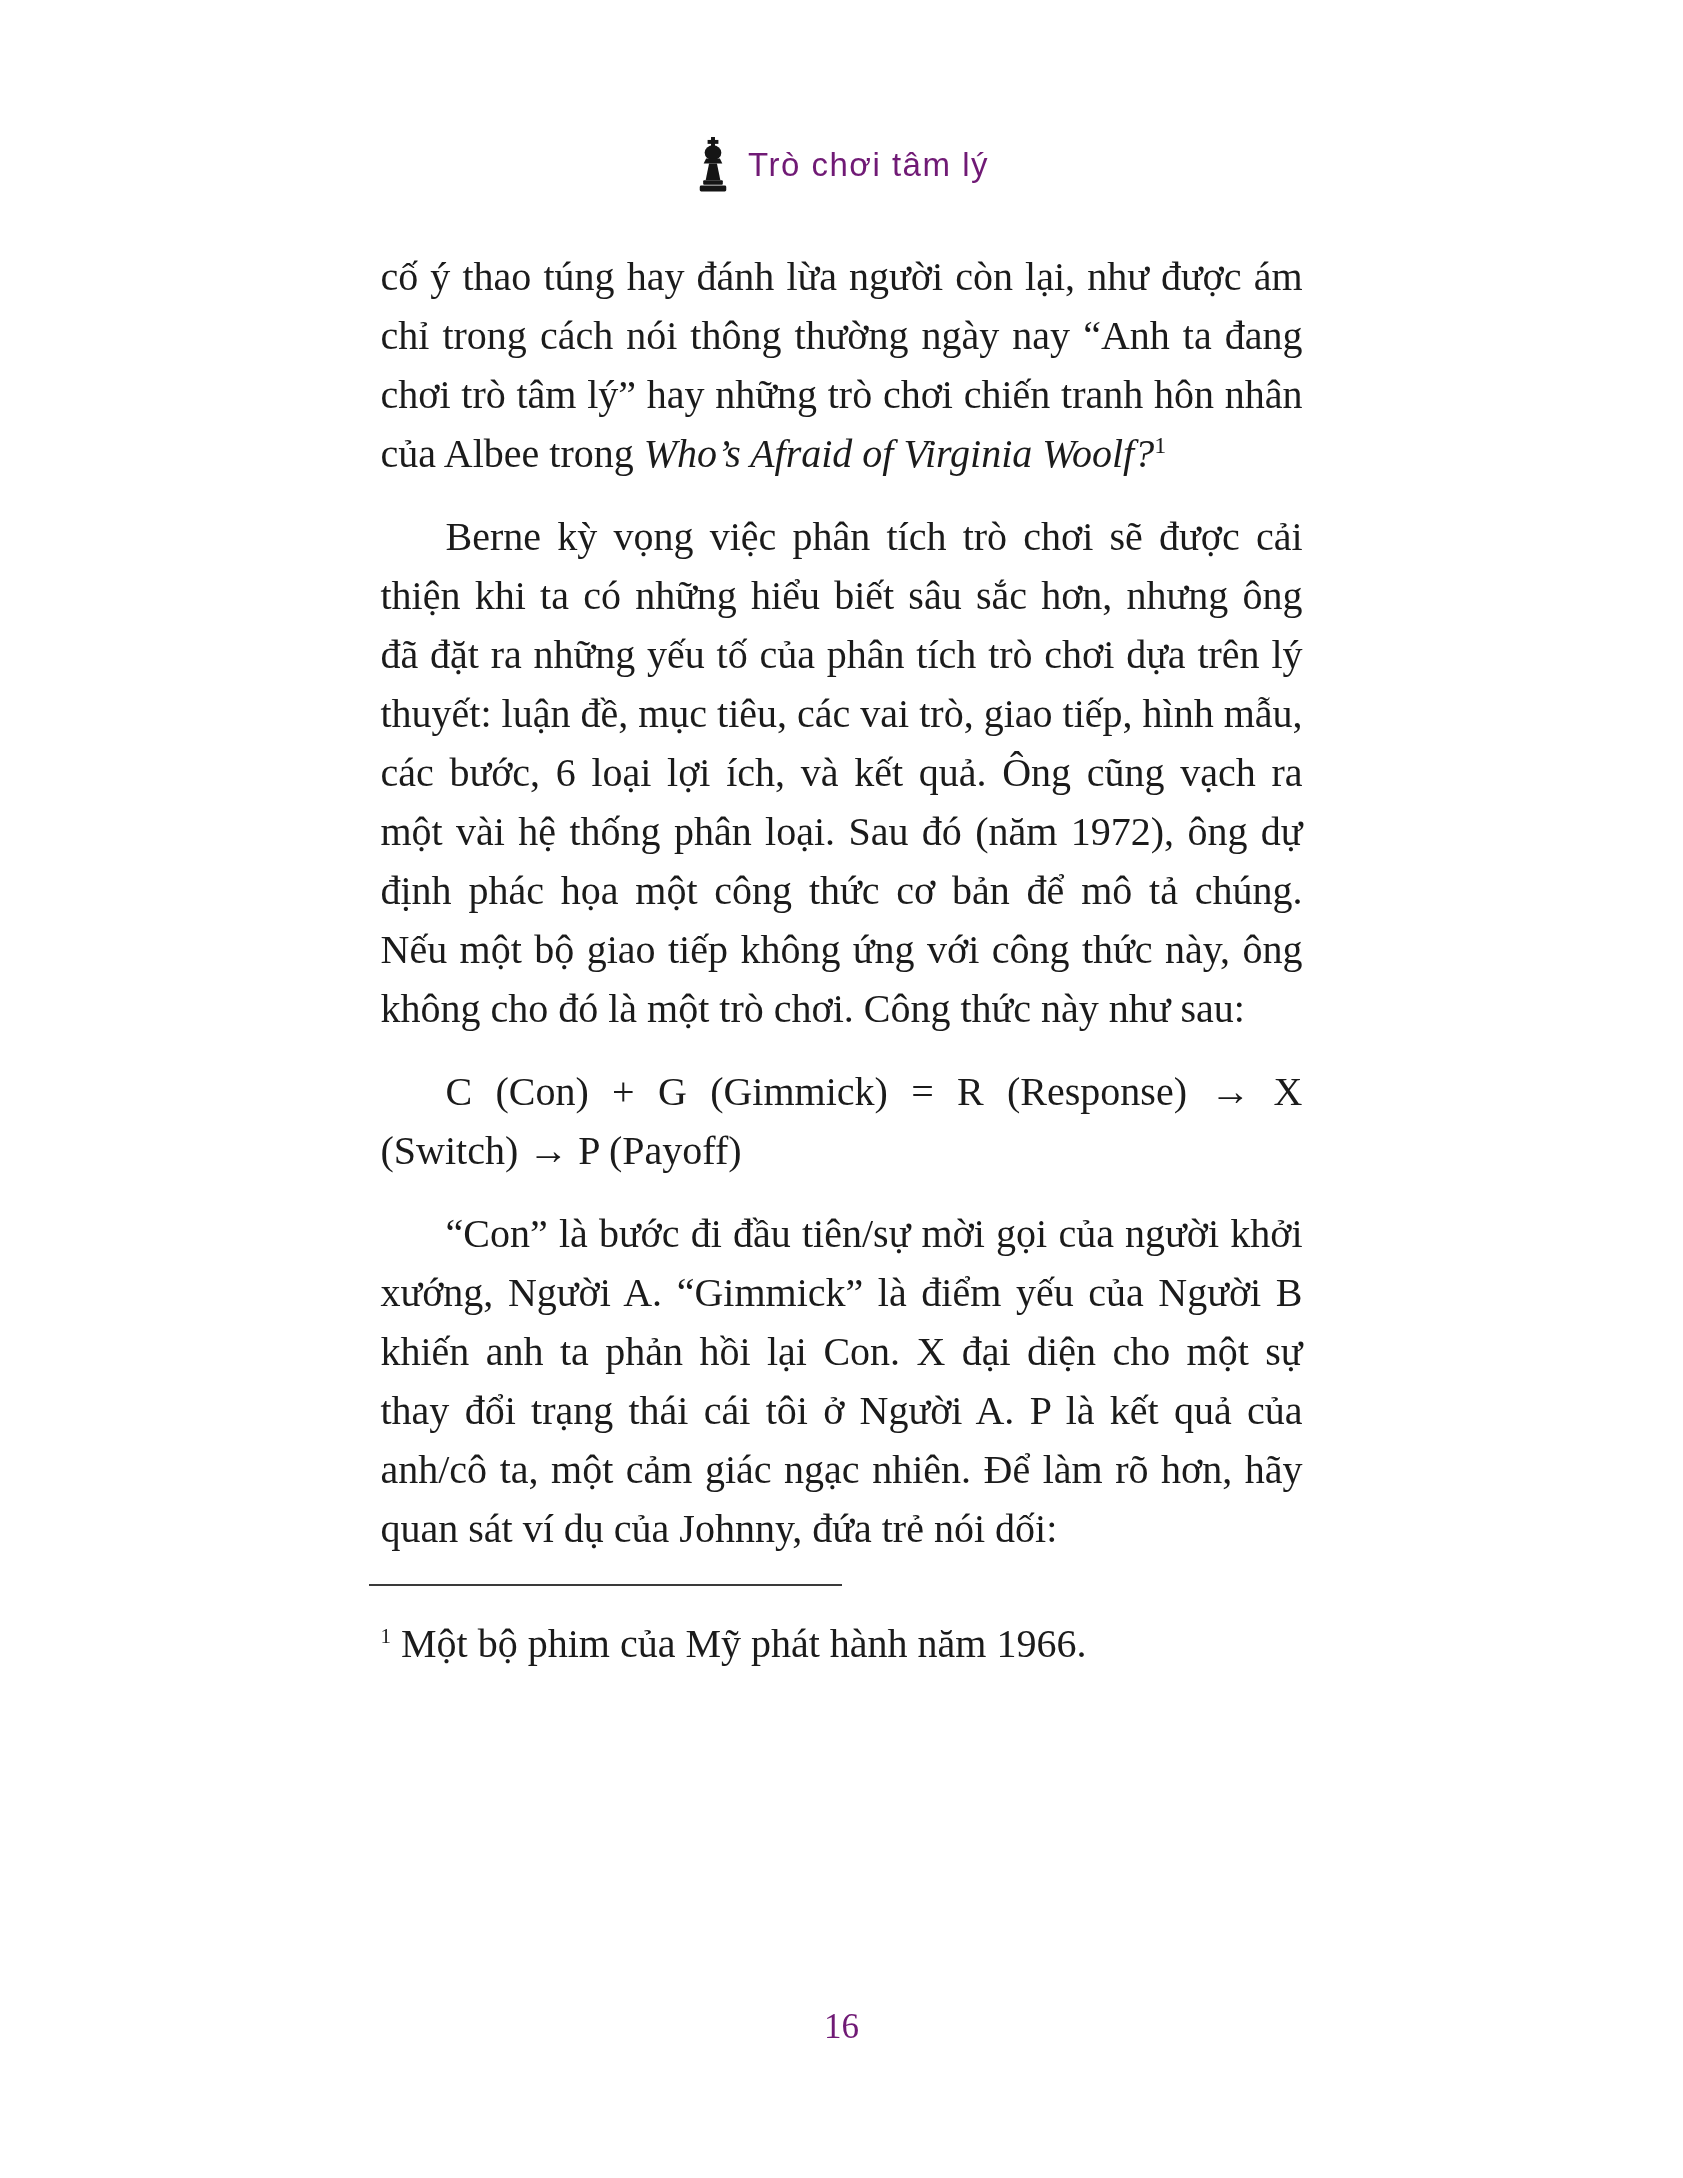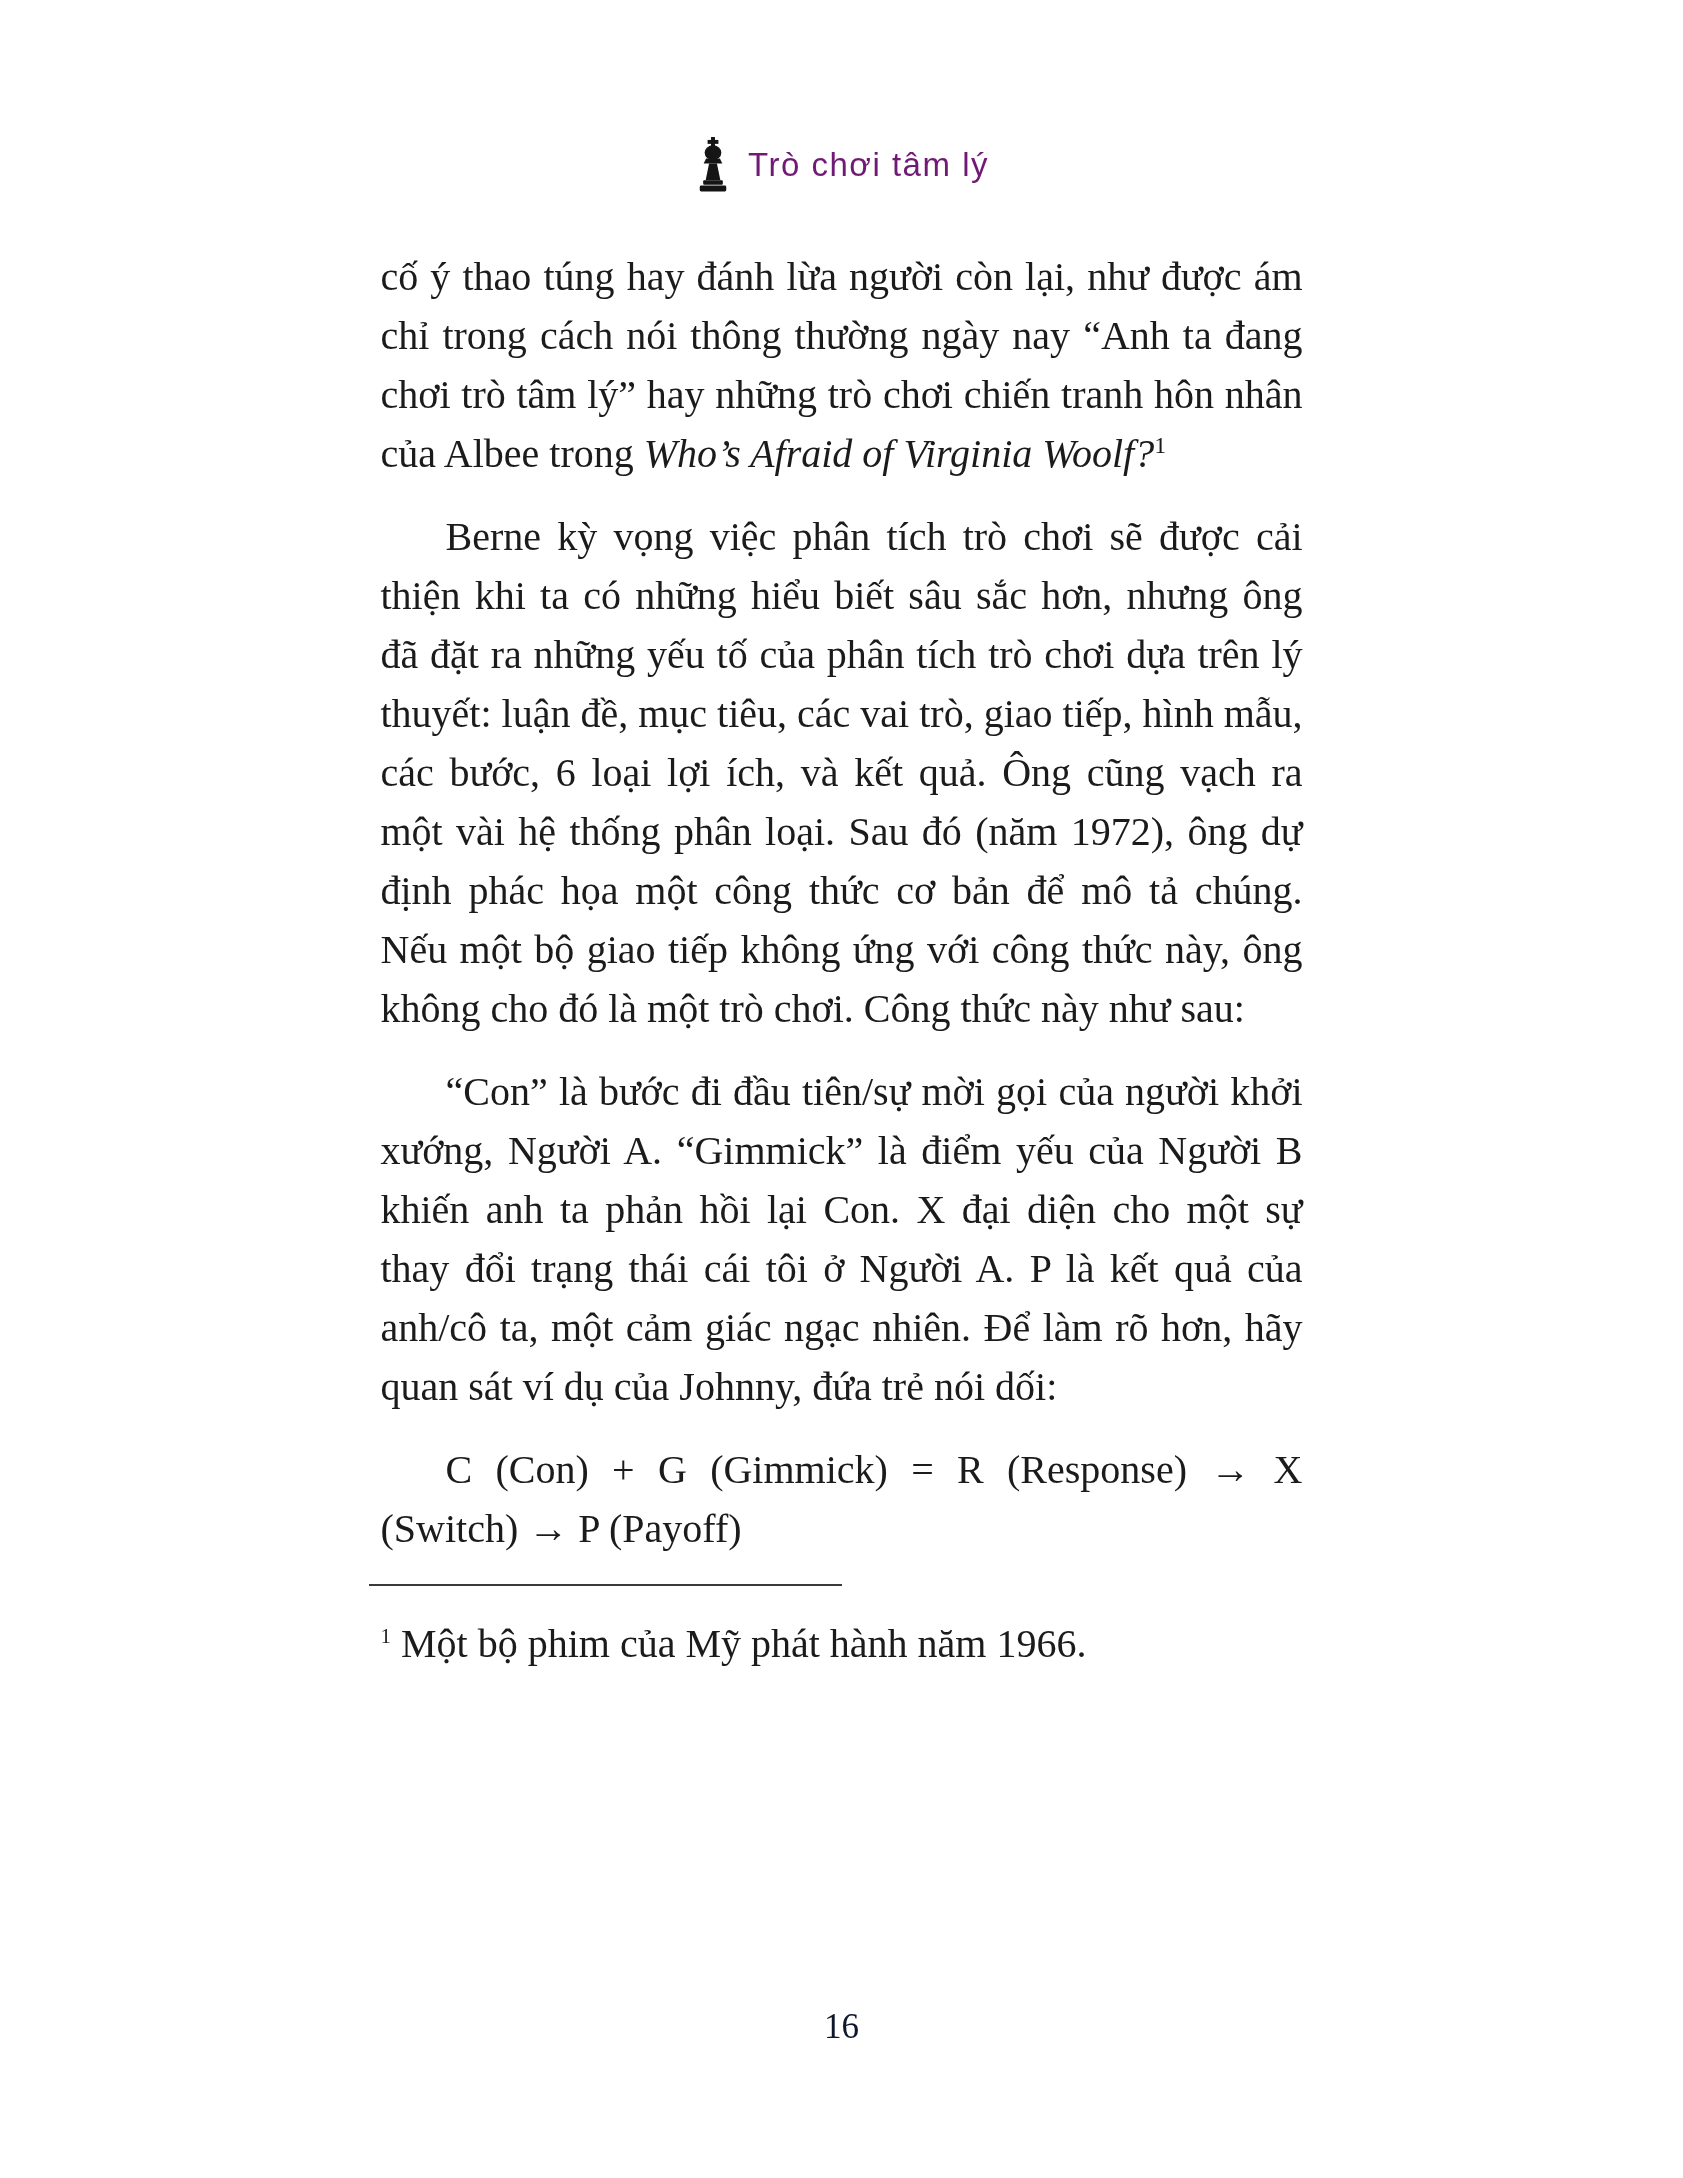--- a/index.html
+++ b/index.html
@@ -80,21 +80,21 @@
     vertical-align: super;
     line-height: 0;
   }
   .page-number {
     position: absolute;
     bottom: 131px;
     left: 0;
     right: 0;
     text-align: center;
     font-size: 35px;
-    color: #0f172a;
+    color: #701a75;
   }
 </style>
 </head>
 <body>
 
 <div class="page">
 
   <div class="header">
     <span class="chess-icon">
       <svg width="38" height="55" viewBox="0 0 38 56" xmlns="http://www.w3.org/2000/svg" fill="#151515">
@@ -109,23 +109,23 @@
     </span>
     <span class="header-title">Trò chơi tâm lý</span>
   </div>
 
   <div class="content">
 
     <p><span>cố ý thao túng hay đánh lừa người còn lại, như được ám chỉ trong cách nói thông thường ngày nay “Anh ta đang chơi trò tâm lý” hay những trò chơi chiến tranh hôn nhân của Albee trong </span><em>Who’s Afraid of Virginia Woolf?</em><sup class="fn-ref">1</sup></p>
 
     <p class="indent">Berne kỳ vọng việc phân tích trò chơi sẽ được cải thiện khi ta có những hiểu biết sâu sắc hơn, nhưng ông đã đặt ra những yếu tố của phân tích trò chơi dựa trên lý thuyết: luận đề, mục tiêu, các vai trò, giao tiếp, hình mẫu, các bước, 6 loại lợi ích, và kết quả. Ông cũng vạch ra một vài hệ thống phân loại. Sau đó (năm 1972), ông dự định phác họa một công thức cơ bản để mô tả chúng. Nếu một bộ giao tiếp không ứng với công thức này, ông không cho đó là một trò chơi. Công thức này như sau:</p>
 
+    <p class="indent">C (Con) + G (Gimmick) = R (Response) → X (Switch) → P (Payoff)</p>
+
     <p class="indent">“Con” là bước đi đầu tiên/sự mời gọi của người khởi xướng, Người A. “Gimmick” là điểm yếu của Người B khiến anh ta phản hồi lại Con. X đại diện cho một sự thay đổi trạng thái cái tôi ở Người A. P là kết quả của anh/cô ta, một cảm giác ngạc nhiên. Để làm rõ hơn, hãy quan sát ví dụ của Johnny, đứa trẻ nói dối:</p>
-
-    <p class="indent">C (Con) + G (Gimmick) = R (Response) → X (Switch) → P (Payoff)</p>
 
     <div class="footnote-block">
       <div class="footnote-rule"></div>
       <p class="footnote-text"><sup>1</sup> <span>Một bộ phim của Mỹ phát hành năm 1966.</span></p>
     </div>
 
   </div>
 
   <div class="page-number">16</div>
 

